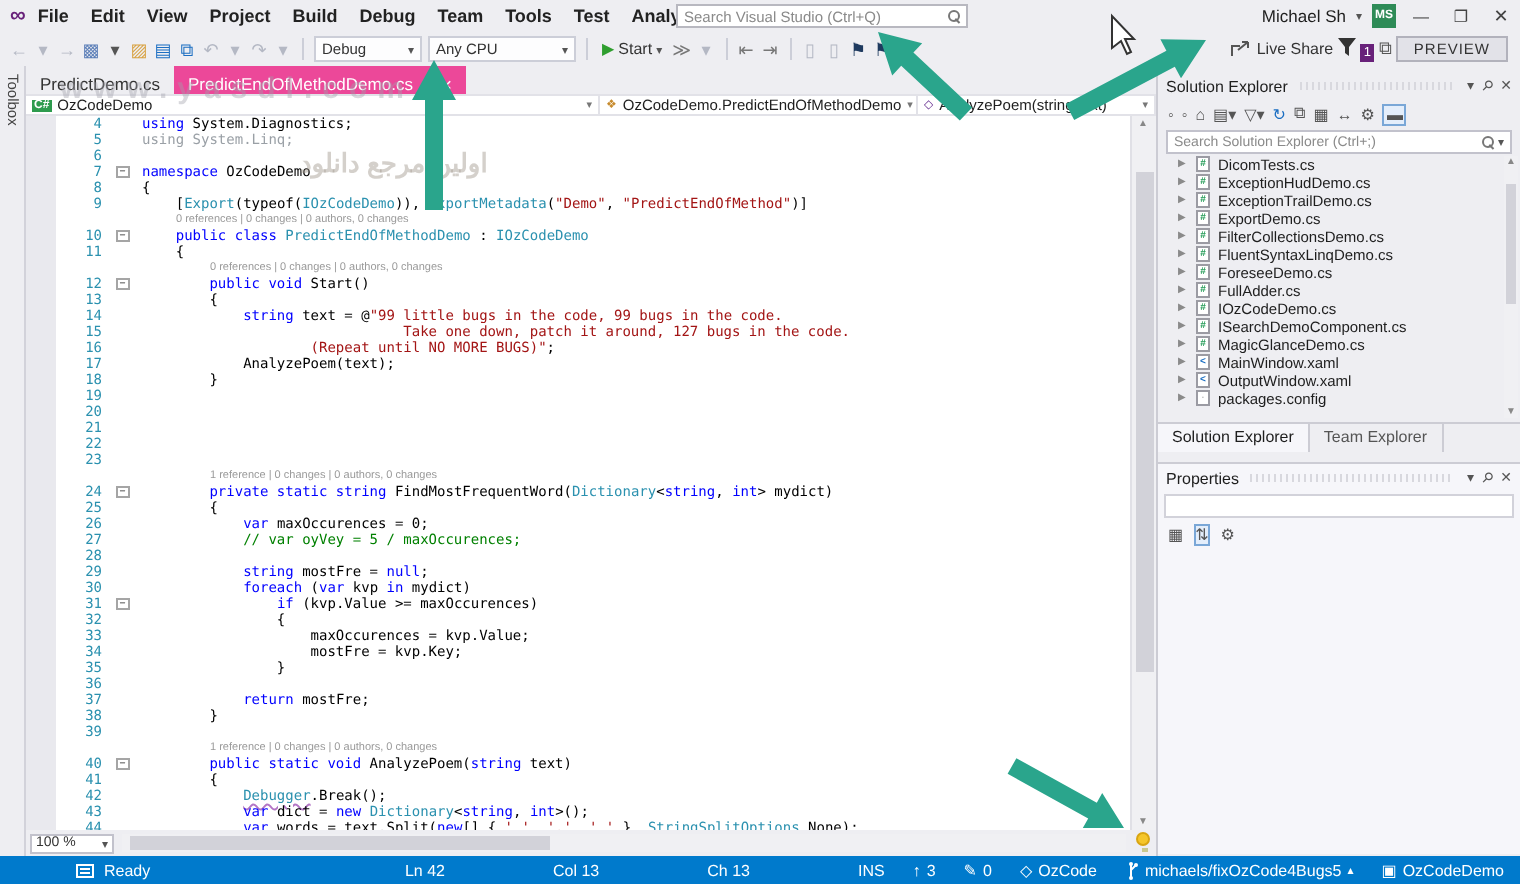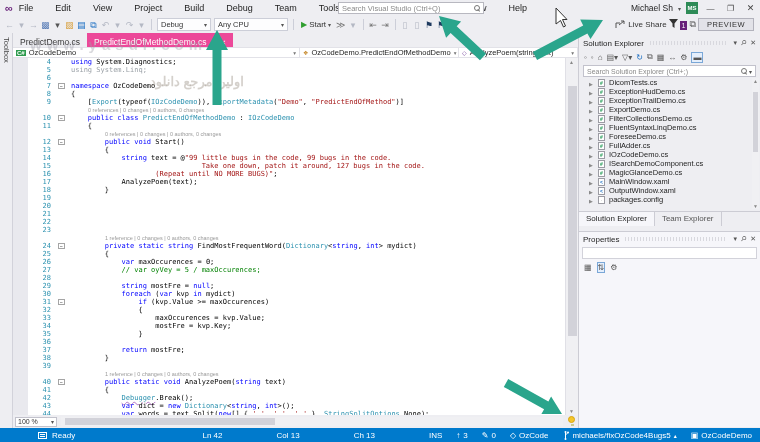--- a/index.html
+++ b/index.html
@@ -2,21 +2,21 @@
 <html><head>
 <meta charset="utf-8">
 <style>
   html,body{margin:0;padding:0;background:#888;}
   *{box-sizing:border-box;}
   .window{position:relative;width:760px;height:442px;background:#eeeef2;font-family:"Liberation Sans",sans-serif;overflow:hidden;color:#1e1e1e;}
 
   
   .titlebar{position:absolute;top:0;left:0;right:0;height:16px;display:flex;align-items:center;font-size:9px;}
   .vslogo{color:#68217a;font-weight:bold;font-size:11px;margin:0 6px 0 5px;line-height:10px;}
-  .menubar{display:flex;gap:22px;color:#222;}
+  .menubar{display:flex;gap:11px;color:#222;font-weight:bold;}
   .menubar span{cursor:default;}
   .searchbox{position:absolute;left:338px;top:2px;width:146px;height:12px;background:#fff;border:1px solid #b8b8c0;display:flex;align-items:center;padding:0 3px;font-size:7.5px;color:#8a8a8a;}
   .searchbox .ph{flex:1;white-space:nowrap;overflow:hidden;}
   .mag{position:relative;width:6px;height:6px;flex:none;}
   .mag::before{content:"";position:absolute;left:0;top:0;width:4px;height:4px;border:1px solid #777;border-radius:50%;}
   .mag::after{content:"";position:absolute;left:4px;top:4px;width:3px;height:1px;background:#777;transform:rotate(45deg);transform-origin:0 0;}
   .title-right{position:absolute;right:0;top:0;height:16px;display:flex;align-items:center;gap:5px;font-size:8.5px;padding-right:2px;}
   .avatar{width:12px;height:12px;background:#2e8b57;color:#fff;font-size:6px;font-weight:bold;display:flex;align-items:center;justify-content:center;}
   .caret{font-size:6px;color:#555;}
   .winbtn{width:15px;height:14px;display:flex;align-items:center;justify-content:center;font-size:8px;color:#444;}
@@ -80,21 +80,21 @@
   
   .rightpanel{position:absolute;left:578px;top:33px;width:182px;height:395px;background:#eeeef2;border-left:1px solid #ccccd4;}
   .phead{display:flex;align-items:center;font-size:8px;color:#1e1e1e;padding:0 4px;gap:4px;height:14px;}
   .phead .grab{flex:1;height:4px;background:repeating-linear-gradient(90deg,#d8d8de 0 1px,transparent 1px 3px);margin:0 2px;}
   .phead .hic{font-size:7px;color:#555;}
   .se-toolbar{display:flex;align-items:center;gap:4px;font-size:8px;color:#555;padding:0 5px;height:14px;}
   .se-toolbar .sel{border:1px solid #7aa7d7;background:#e4eefb;padding:0 1px;}
   .se-search{margin:1px 4px;height:12px;background:#fff;border:1px solid #c2c2cc;display:flex;align-items:center;font-size:7px;color:#8a8a8a;padding:0 3px;gap:2px;}
   .se-search .ph{flex:1;}
   .tree{position:relative;height:131px;overflow:hidden;margin-left:2px;}
-  .trow{display:flex;align-items:flex-end;height:9px;font-size:7.5px;color:#1e1e1e;padding-left:8px;gap:4px;white-space:nowrap;}
+  .trow{display:flex;align-items:flex-start;height:9px;font-size:7.5px;color:#1e1e1e;padding-left:8px;gap:4px;white-space:nowrap;}
   .exp{font-size:5px;color:#8a8a8a;width:5px;}
   .ficon{position:relative;width:7px;height:8px;background:#fff;border:1px solid #9b9ba3;font-size:5px;line-height:7px;text-align:center;flex:none;}
   .ficon.cs{color:#239b56;font-weight:bold;}
   .ficon.xaml{color:#1b6ec2;font-weight:bold;}
   .ficon.config{color:#888;}
   .treescroll{position:absolute;right:1px;top:0;width:7px;height:100%;background:#f0f0f3;}
   .treescroll .tthumb{position:absolute;left:1px;top:14px;width:5px;height:60px;background:#d2d2d9;}
   .treescroll .ta{position:absolute;left:1px;font-size:5px;color:#888;}
   .paneltabs{display:flex;height:15px;font-size:8px;margin-top:2px;border-top:1px solid #ccccd4;}
   .ptab{padding:2px 7px 0 7px;color:#555;border-right:1px solid #ccccd4;}

